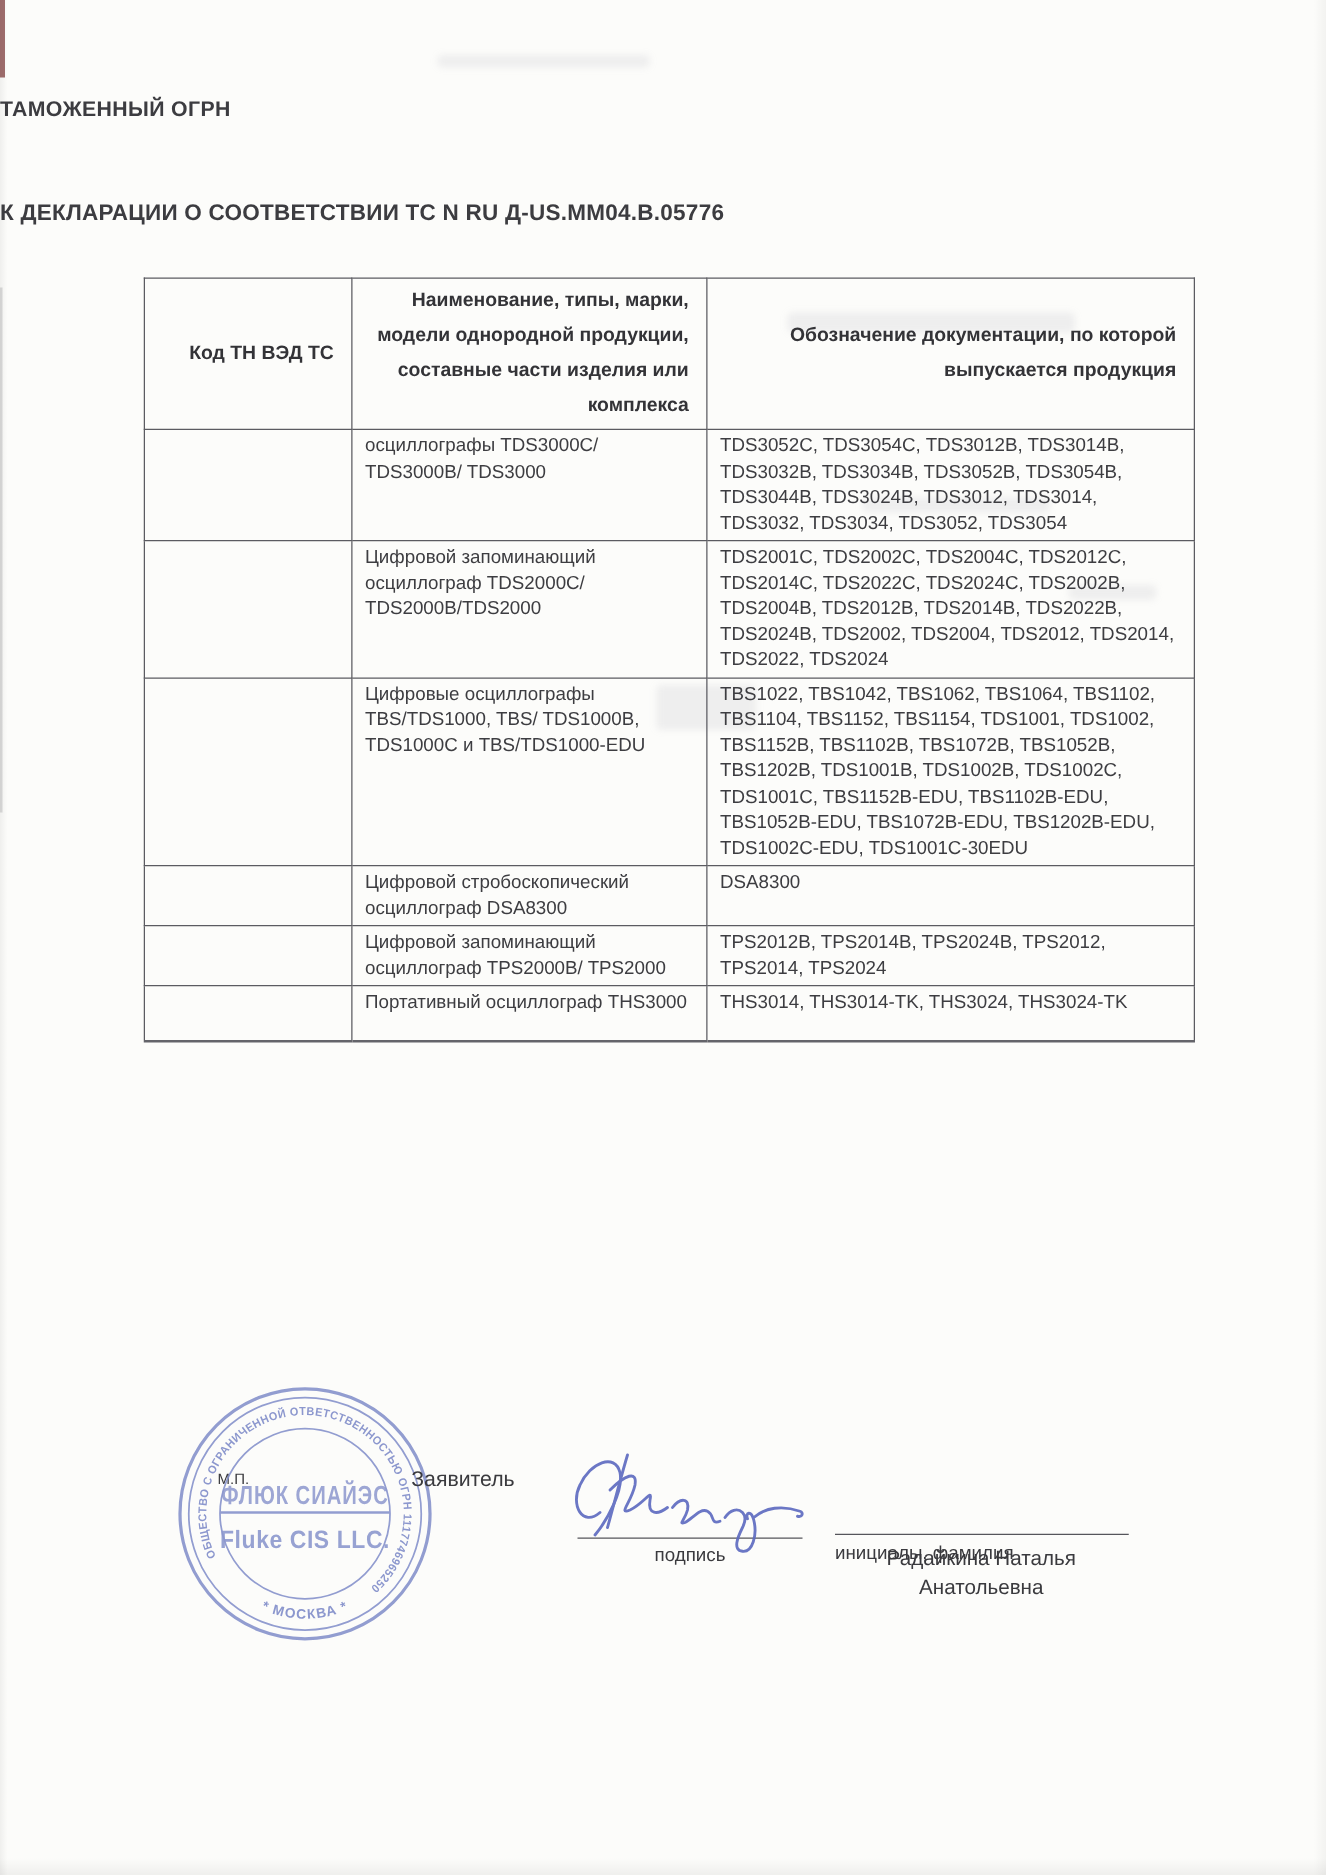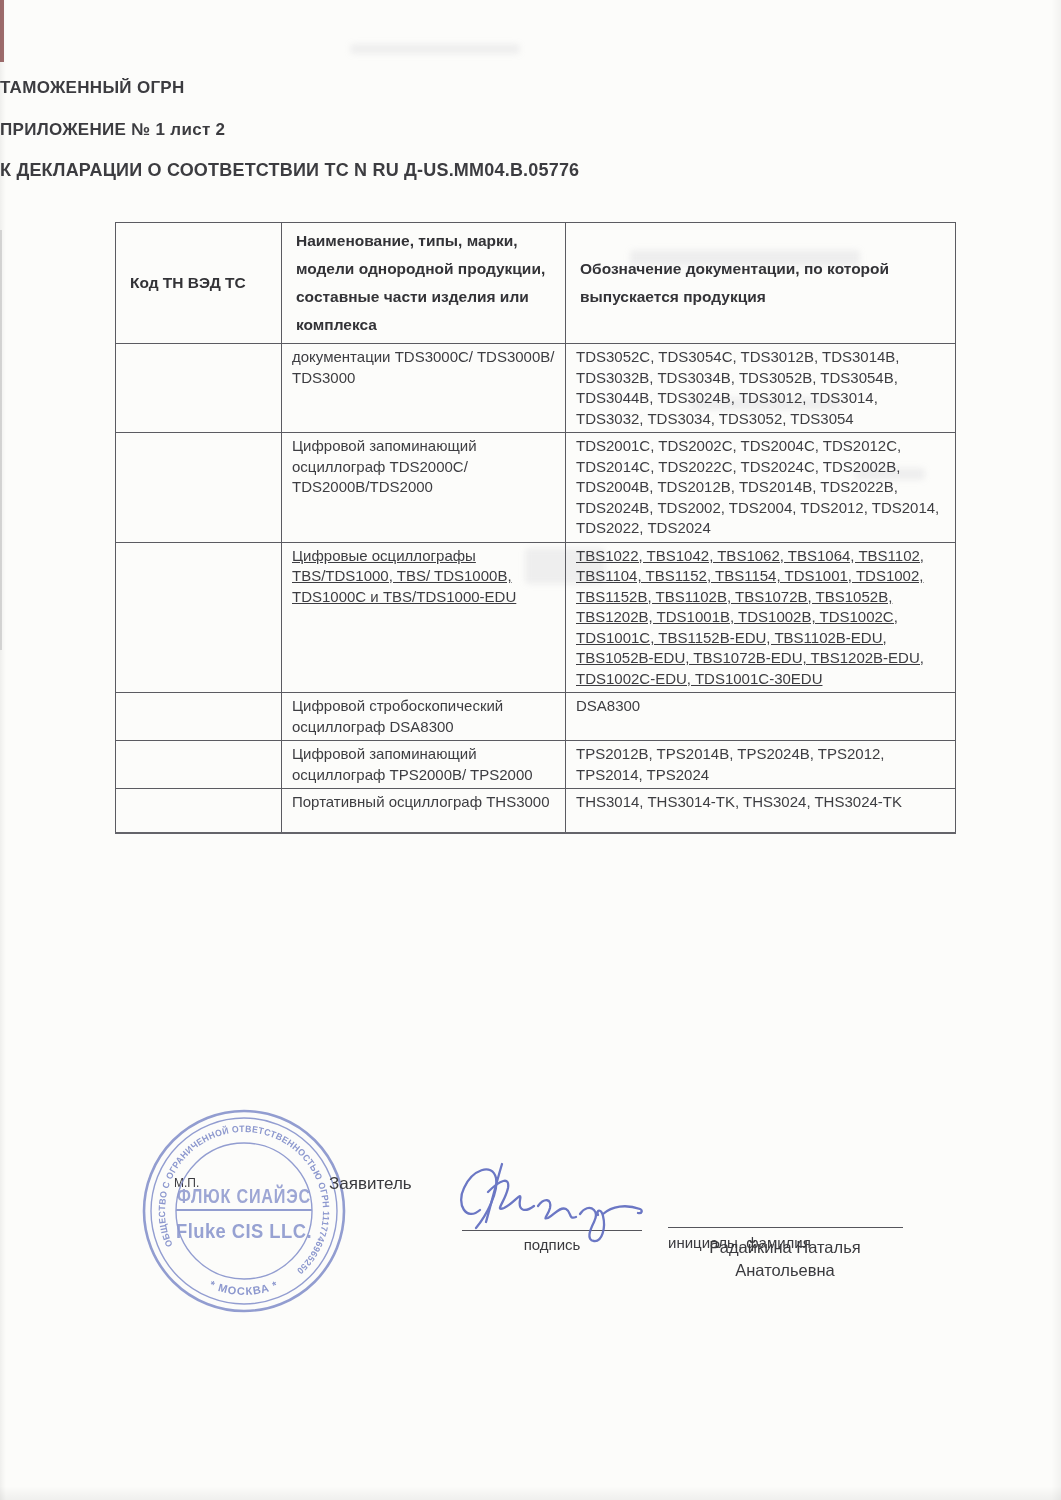--- a/index.html
+++ b/index.html
@@ -42,30 +42,30 @@
   }
   .decl-table td,.decl-table th{
     border:1.4px solid #5b5b61;
     padding:3px 8px 3px 10px;
     vertical-align:top;text-align:left;font-weight:normal;
     line-height:20.5px;
     overflow:hidden;
   }
   .decl-table tr{page-break-inside:avoid;}
   .decl-table .hdr td{
-    font-weight:bold;text-align:left;vertical-align:middle;
+    font-weight:bold;text-align:right;vertical-align:middle;
     line-height:28px;font-size:15.5px;color:#333337;
     padding:4px 14px;
   }
   .decl-table{border:1.6px solid #55555b;}
   .decl-table tr:last-child td{border-bottom:2.4px solid #64646a;}
   .r-hdr{height:115px;}
   .r1{height:83px;}
   .r2{height:94px;}
-  .r3{height:142px;text-decoration:underline;}
+  .r3{height:142px;}
   .r4{height:42px;margin-top:18px;}
   .r5{height:43px;}
   .r6{height:44px;}
   
   .mp-label{position:absolute;left:174px;top:1176px;font-size:12px;color:#3a3a3e;z-index:1;}
   .applicant-label{position:absolute;left:317px;top:1174px;font-size:17px;color:#3a3a3e;z-index:3;margin-left:12px;}
   .stamp-svg{position:absolute;left:142px;top:1109px;z-index:2;opacity:.88;}
   .sig-svg{position:absolute;left:450px;top:1152px;z-index:2;}
   .sig-line{position:absolute;left:462px;top:1230px;width:180px;height:0;border-top:1.6px solid #55555b;}
   .sig-caption{position:absolute;left:462px;top:1236px;width:180px;text-align:center;font-size:15px;color:#3a3a3e;}
@@ -82,38 +82,37 @@
 
   <div class="scan-artifact-topleft"></div>
   <div class="scan-edge-left"></div>
   <div class="smudge" style="left:350px;top:44px;width:170px;height:10px;"></div>
   <div class="smudge" style="left:630px;top:250px;width:230px;height:16px;"></div>
   <div class="smudge" style="left:690px;top:398px;width:150px;height:12px;"></div>
   <div class="smudge" style="left:525px;top:548px;width:80px;height:36px;"></div>
   <div class="smudge" style="left:855px;top:468px;width:70px;height:12px;"></div>
 
   <div class="title-1">ТАМОЖЕННЫЙ ОГРН</div>
-  <div class="title-2">ПРИЛОЖЕНИЕ № 1 лист 2</div>
   <div class="title-3">К ДЕКЛАРАЦИИ О СООТВЕТСТВИИ ТС N RU Д-US.MM04.B.05776</div>
 
   <table class="decl-table">
     <colgroup>
       <col style="width:166px">
         <col style="width:284px">
         <col style="width:390px">
     </colgroup>
     <tbody>
         <tr class="hdr r-hdr">
       <td>Код ТН ВЭД ТС</td>
       <td>Наименование, типы, марки, модели однородной продукции, составные части изделия или комплекса</td>
       <td>Обозначение документации, по которой выпускается продукция</td>
     </tr>
     <tr class="r1">
       <td></td>
-      <td>документации TDS3000C/ TDS3000B/ TDS3000</td>
+      <td>осциллографы TDS3000C/ TDS3000B/ TDS3000</td>
       <td>TDS3052C, TDS3054C, TDS3012B, TDS3014B, TDS3032B, TDS3034B, TDS3052B, TDS3054B, TDS3044B, TDS3024B, TDS3012, TDS3014, TDS3032, TDS3034, TDS3052, TDS3054</td>
     </tr>
     <tr class="r2">
       <td></td>
       <td>Цифровой запоминающий осциллограф TDS2000C/ TDS2000B/TDS2000</td>
       <td>TDS2001C, TDS2002C, TDS2004C, TDS2012C, TDS2014C, TDS2022C, TDS2024C, TDS2002B, TDS2004B, TDS2012B, TDS2014B, TDS2022B, TDS2024B, TDS2002, TDS2004, TDS2012, TDS2014, TDS2022, TDS2024</td>
     </tr>
     <tr class="r3">
       <td></td>
       <td>Цифровые осциллографы TBS/TDS1000, TBS/ TDS1000B, TDS1000C и TBS/TDS1000-EDU</td>

